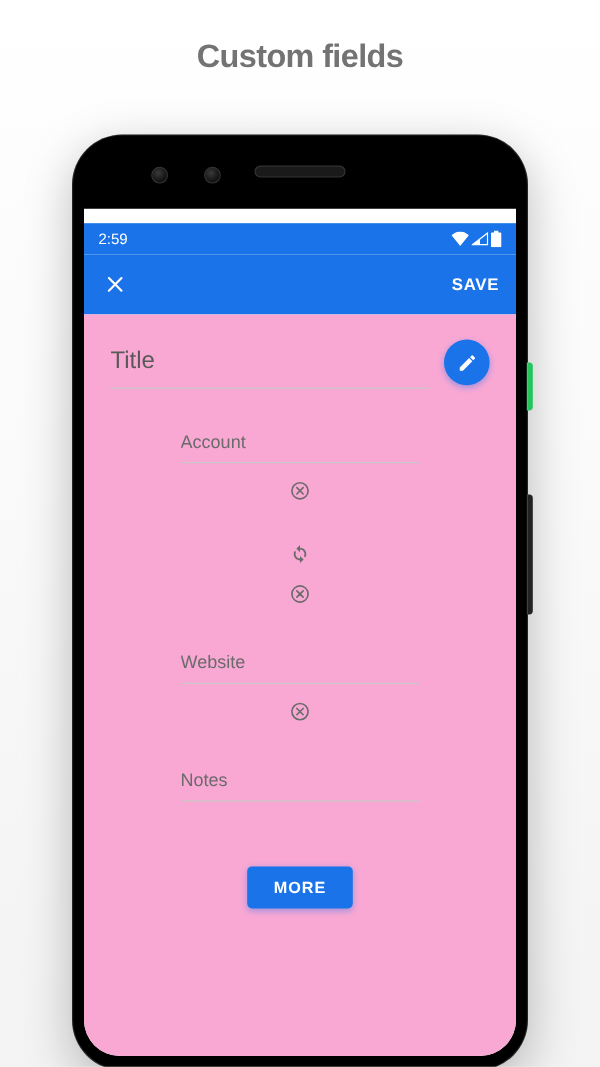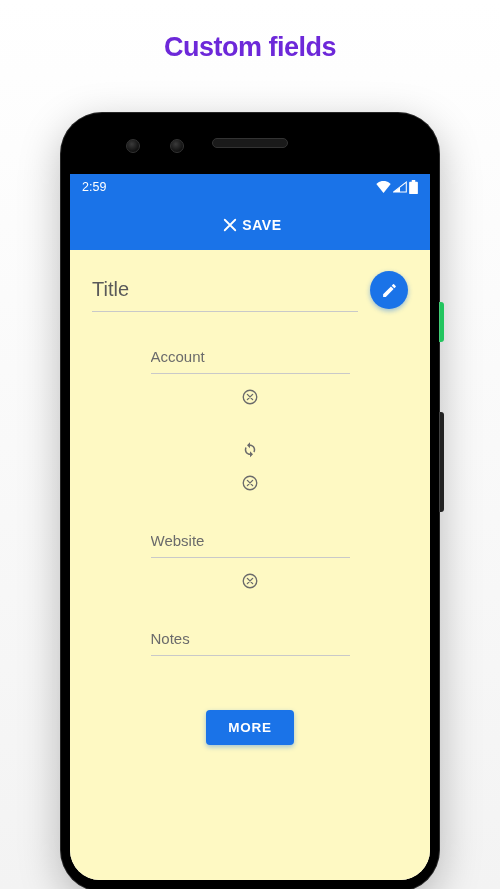--- a/index.html
+++ b/index.html
@@ -8,21 +8,21 @@
     background: linear-gradient(180deg, #ffffff 0%, #f3f3f3 100%);
     width: 500px;
     height: 889px;
     position: relative;
     overflow: hidden;
   }
   .page-heading {
     text-align: center;
     font-size: 27px;
     font-weight: 700;
-    color: #6d28d9;
+    color: #737373;
     padding-top: 32px;
     letter-spacing: -0.5px;
   }
 
   
   .phone {
     position: absolute;
     left: 50%;
     top: 112px;
     transform: translateX(-50%);
@@ -101,57 +101,58 @@
   
   .status-bar {
     height: 26px;
     background: #1a73e8;
     color: #fff;
     display: flex;
     align-items: center;
     justify-content: space-between;
     padding: 0 12px;
     font-size: 12.5px;
+    margin-top: 12px;
   }
   .status-icons {
     display: flex;
     align-items: center;
     gap: 2px;
   }
   .status-icons svg { display: block; }
 
   
   .app-bar {
     height: 50px;
     background: #1a73e8;
     color: #fff;
     display: flex;
     align-items: center;
-    justify-content: center;
+    justify-content: space-between;
     padding: 0 14px;
   }
   .close-btn {
     width: 24px;
     height: 24px;
     display: flex;
     align-items: center;
     justify-content: center;
     cursor: pointer;
   }
   .save-btn {
     font-size: 14px;
     font-weight: 600;
     letter-spacing: 0.6px;
     cursor: pointer;
   }
 
   
   .content {
     flex: 1;
-    background: #fef9c3;
+    background: #f9a8d4;
     padding: 18px 22px 12px 22px;
     overflow-y: hidden;
   }
 
   .title-row {
     display: flex;
     align-items: center;
     gap: 12px;
     margin-bottom: 28px;
   }

